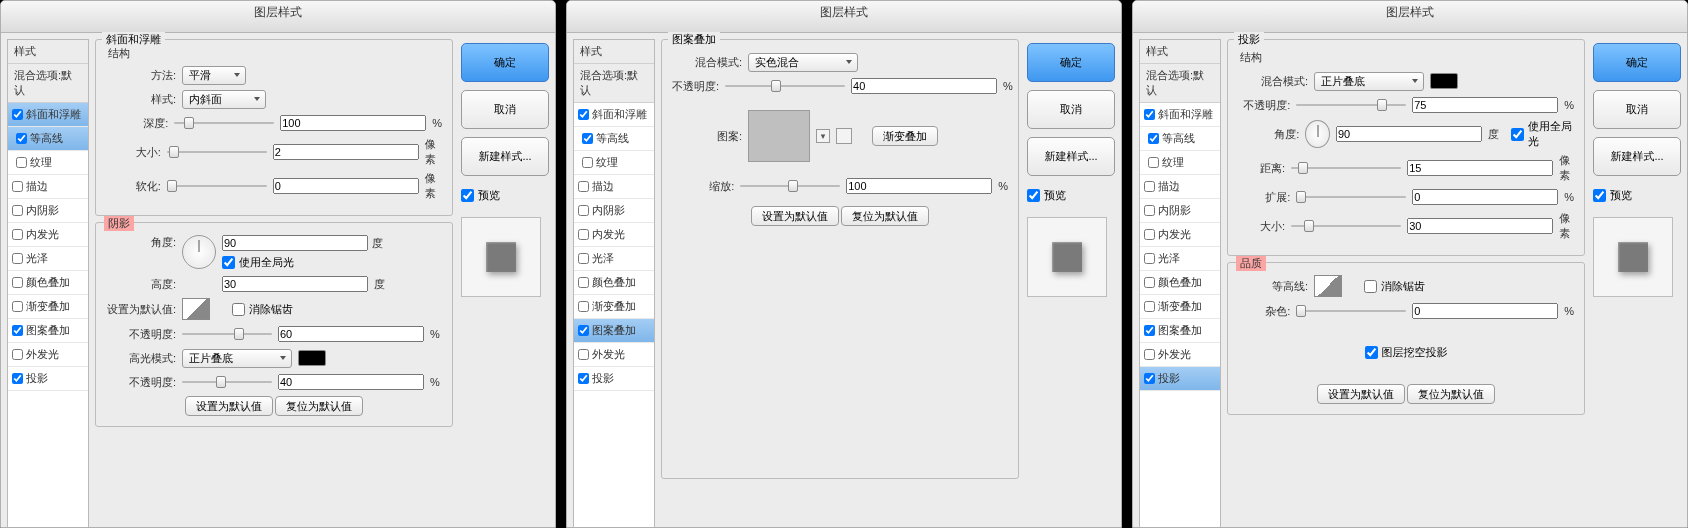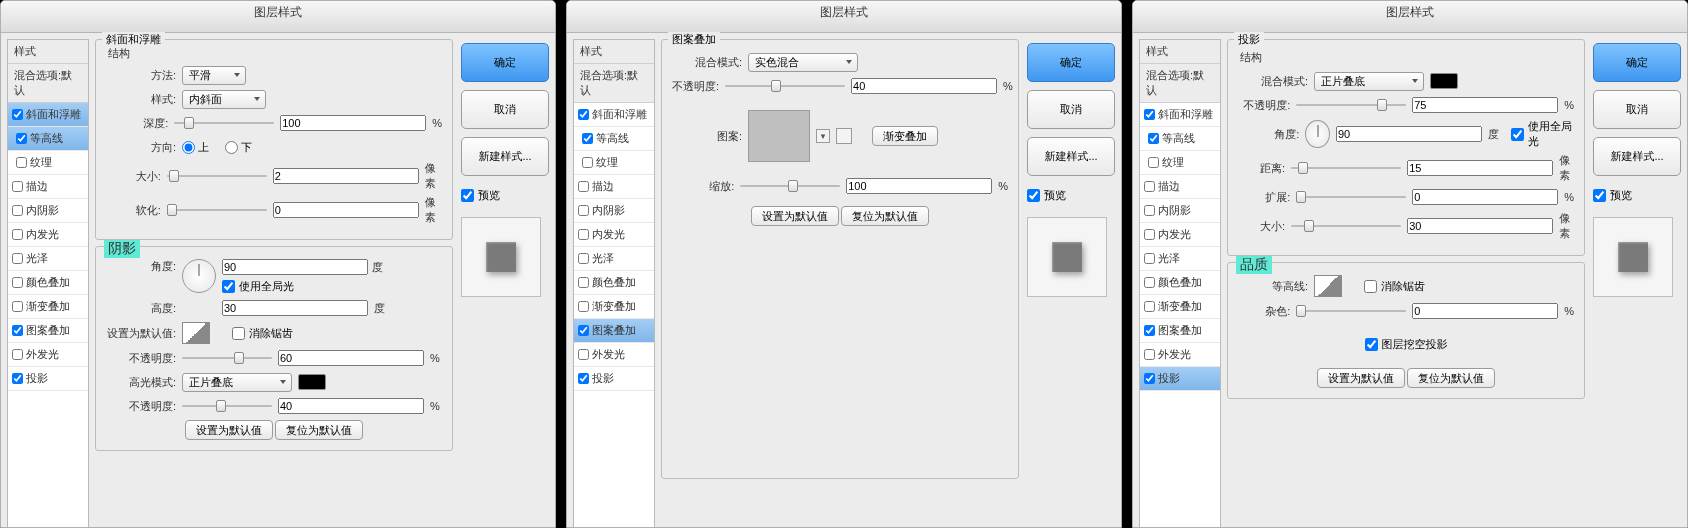--- a/index.html
+++ b/index.html
@@ -9,21 +9,21 @@
   .content{display:flex;height:calc(100% - 22px);padding:6px;gap:6px}
   .sidebar{width:82px;border:1px solid #b9b9b9;background:#fff;display:flex;flex-direction:column}
   .sb-head{background:#ececec;border-bottom:1px solid #d0d0d0;padding:4px 6px;font-size:11px;color:#333}
   .sb-sub{background:#ececec;border-bottom:1px solid #d0d0d0;padding:4px 6px;font-size:11px;color:#333}
   .sb-item{padding:4px 4px;border-bottom:1px solid #e8e8e8;font-size:11px;color:#333;display:flex;align-items:center;gap:3px;cursor:pointer}
   .sb-item.indent{padding-left:8px}
   .sb-item.active{background:linear-gradient(#a3cdf4,#7fb6ea)}
   .sb-item input[type=checkbox]{width:11px;height:11px;margin:0}
   .main{flex:1;display:flex;flex-direction:column;gap:6px;min-width:0;padding-right:2px}
   .panel{border:1px solid #bcbcbc;border-radius:3px;padding:8px 10px 10px 10px;position:relative;background:#ececec}
-  .panel-title{position:absolute;top:-7px;left:8px;background:#5eead4;padding:0 4px;font-size:14px;color:#333}
+  .panel-title{position:absolute;top:-7px;left:8px;background:#fca5a5;padding:0 4px;font-size:11px;color:#333}
   .row{display:flex;align-items:center;gap:6px;margin:4px 0;min-height:20px}
   .lab{width:70px;text-align:right;color:#333;font-size:11px;white-space:nowrap}
   select{background:linear-gradient(#fff,#e8e8e8);border:1px solid #9b9b9b;border-radius:3px;height:19px;font-size:11px;padding:0 18px 0 6px;appearance:none;position:relative}
   .select-wrap{position:relative;display:inline-block}
   .select-wrap::after{content:'';position:absolute;right:6px;top:50%;transform:translateY(-50%);width:0;height:0;border-left:3px solid transparent;border-right:3px solid transparent;border-top:4px solid #555;pointer-events:none}
   .slider{flex:0 0 100px;height:16px;position:relative}
   .slider::before{content:'';position:absolute;left:0;right:0;top:7px;height:2px;background:#bbb;border-radius:1px}
   .slider-thumb{position:absolute;top:2px;width:10px;height:12px;background:linear-gradient(#fff,#ddd);border:1px solid #888;border-radius:2px}
   .unit{font-size:11px;color:#333}
   .radio-row label{display:flex;align-items:center;gap:3px;margin-right:10px;font-size:11px}
@@ -37,21 +37,21 @@
   button.small{background:linear-gradient(#fff,#e8e8e8);border:1px solid #9b9b9b;border-radius:4px;height:20px;padding:0 10px;font-size:11px;cursor:pointer}
   .right-col{width:88px;display:flex;flex-direction:column;gap:8px;padding-top:4px}
   .right-col button.big{background:linear-gradient(#fdfdfd,#e9e9e9);border:1px solid #9b9b9b;border-radius:5px;height:39px;font-size:11px;cursor:pointer}
   .right-col button.big.primary{background:linear-gradient(#7fc3ff,#3e97f0);color:#000;border-color:#3b7bc9}
   .right-col .prev-chk{display:flex;align-items:center;gap:4px;font-size:11px;margin-top:4px}
   .preview-box{width:80px;height:80px;border:1px solid #bdbdbd;background:#f5f5f5;margin-top:6px;display:flex;align-items:center;justify-content:center}
   .preview-cube{width:30px;height:30px;background:#7a7a7a;box-shadow:2px 3px 6px rgba(0,0,0,.35),inset 1px 1px 2px rgba(255,255,255,.3)}
   .pattern-sw{width:62px;height:52px;border:1px solid #9b9b9b;background:#bfbfbf;display:inline-block}
   .pattern-arrow{width:14px;height:14px;border:1px solid #999;background:#f3f3f3;font-size:9px;text-align:center;line-height:12px;color:#555}
   .snap-btn{width:16px;height:16px;border:1px solid #999;background:#f3f3f3}
-  .ck-row{display:flex;gap:4px;margin:16px 0}
+  .ck-row{display:flex;gap:4px;margin:24px 0}
 </style>
 </head>
 <body>
 
 <div class="window">
   <div class="titlebar">图层样式</div>
   <div class="content">
     <div class="sidebar">
       <div class="sb-head">样式</div>
       <div class="sb-sub">混合选项:默认</div>
@@ -117,31 +117,20 @@
             <span class="lab">样式:</span>
             <span class="select-wrap"><select style="width:84px"><option>内斜面</option></select></span>
           </div>
         <div class="row">
             <span class="lab">深度:</span>
             <div class="slider">
               <div class="slider-thumb" style="left:10%"></div>
             </div>
             <input class="num" value="100" style="">
             <span class="unit">%</span>
-          </div>
-        <div class="row radio-row">
-            <span class="lab">方向:</span>
-            <label>
-              <input type="radio" checked="" name="d1" style="">
-              <span>上</span>
-            </label>
-            <label>
-              <input type="radio" name="d1" style="">
-              <span>下</span>
-            </label>
           </div>
         <div class="row">
             <span class="lab">大小:</span>
             <div class="slider">
               <div class="slider-thumb" style="left:2%"></div>
             </div>
             <input class="num" value="2" style="">
             <span class="unit">像素</span>
           </div>
         <div class="row">

